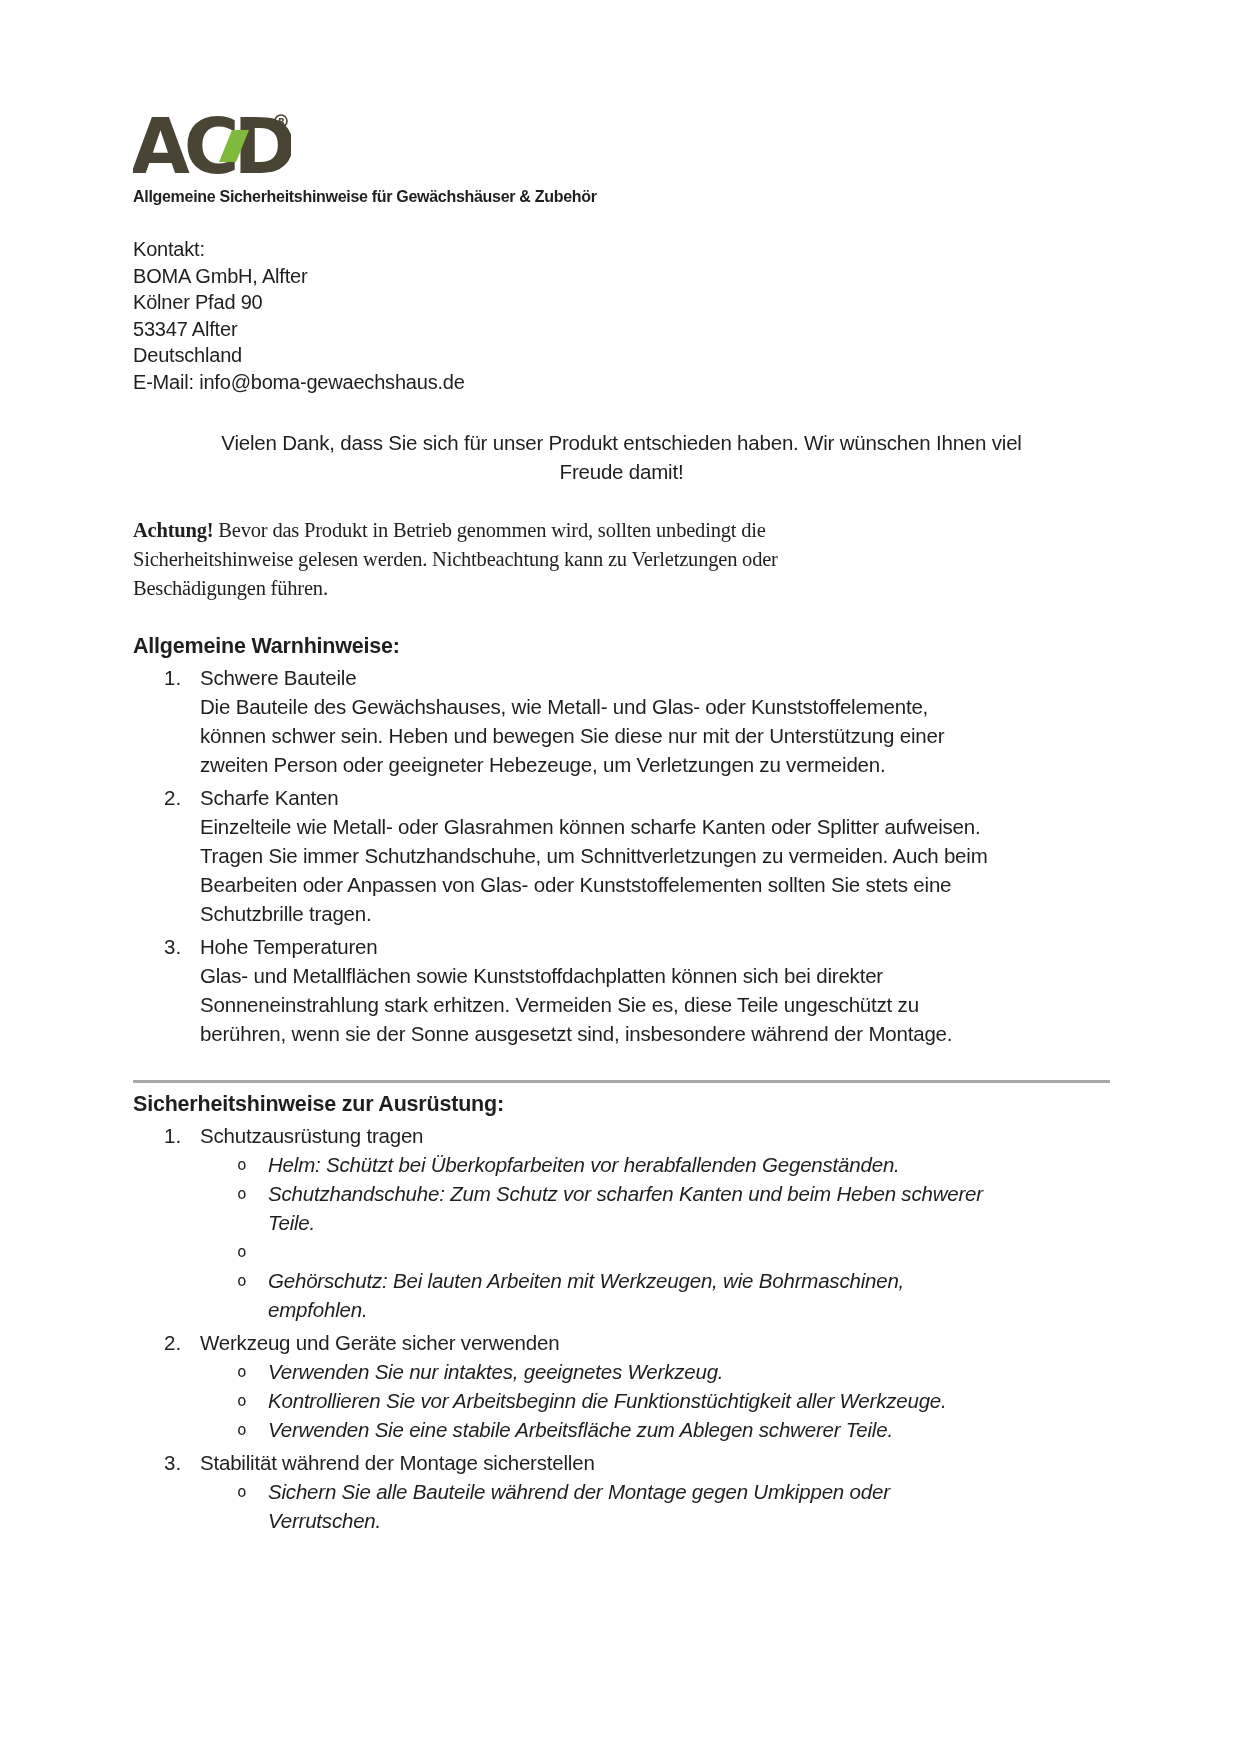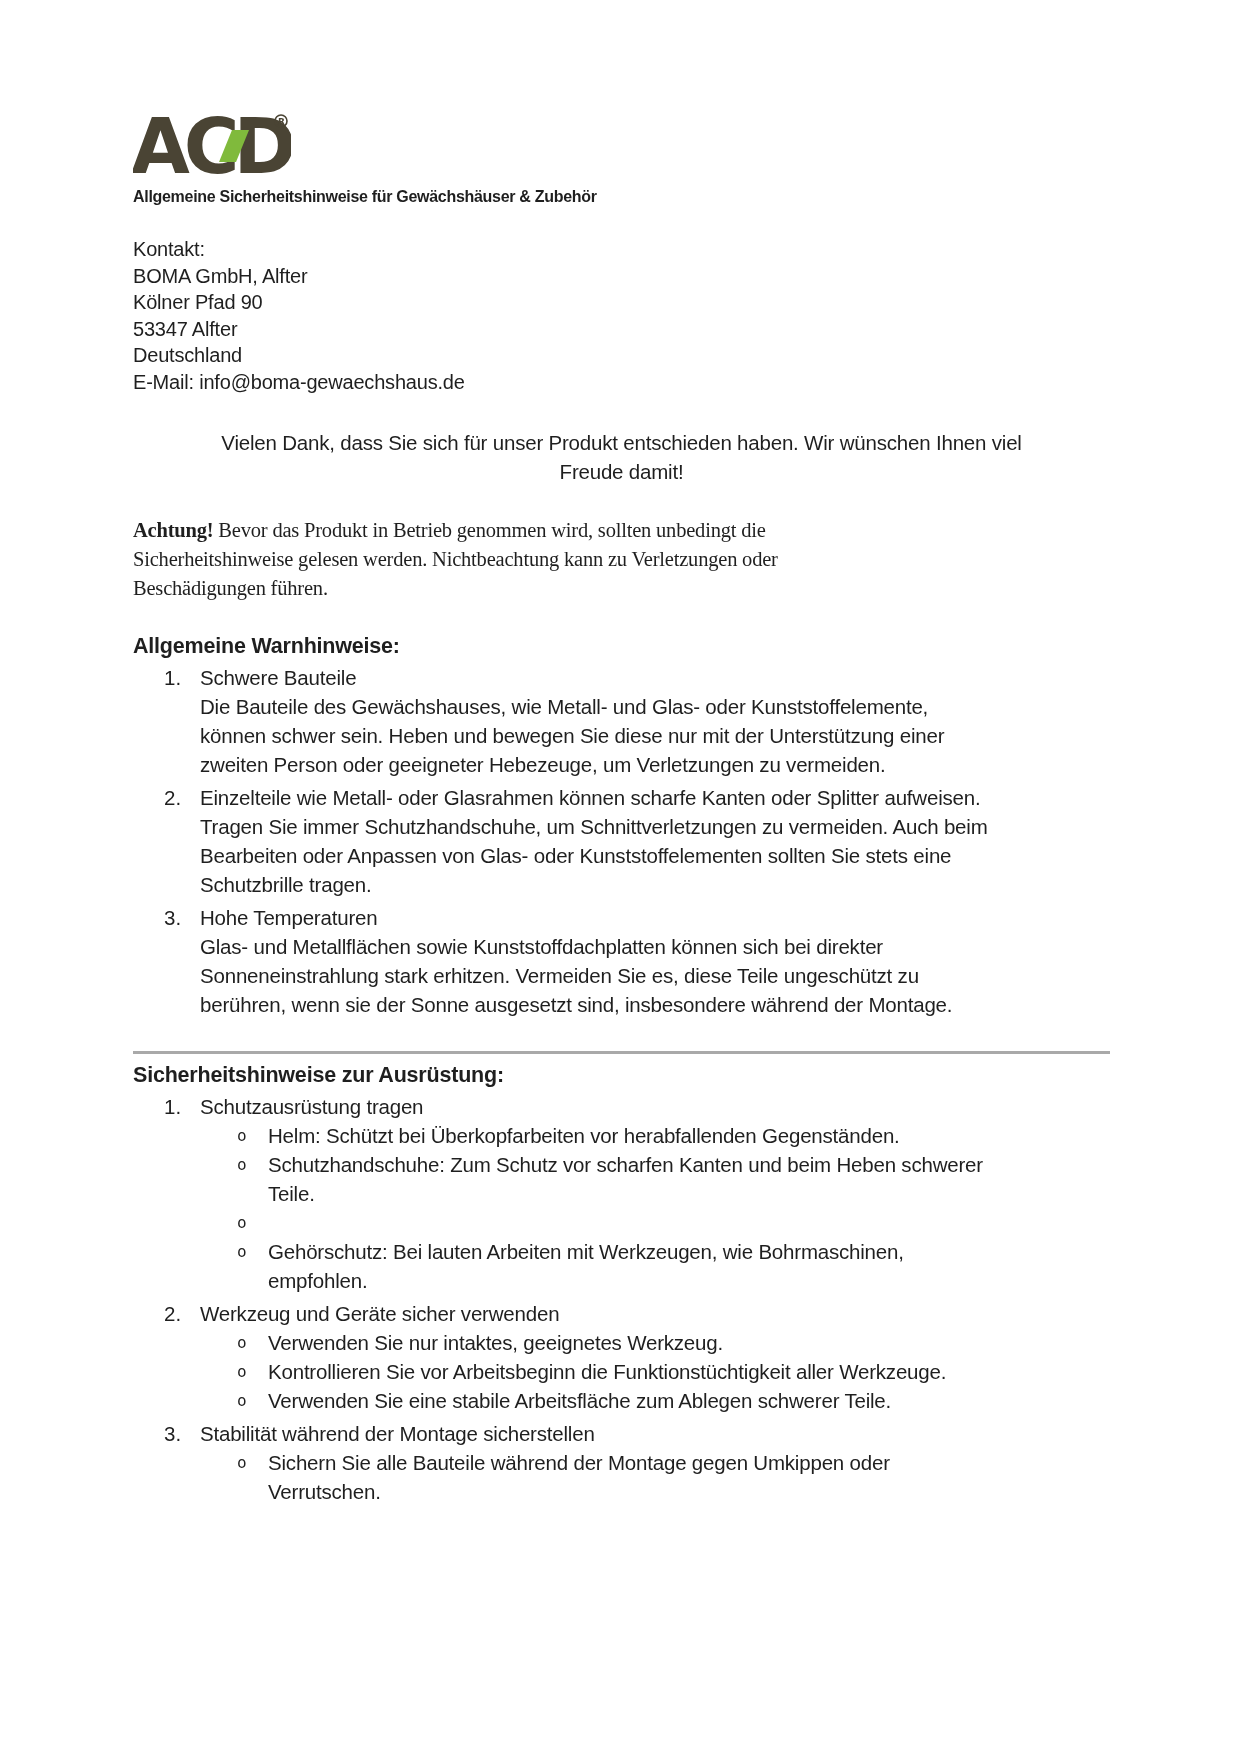--- a/index.html
+++ b/index.html
@@ -68,21 +68,21 @@
 
   ul.sub { list-style: none; }
   ul.sub > li { display: flex; padding-left: 37px; }
   .omark {
     flex: none;
     width: 31px;
     font-size: 16px;
     line-height: 29px;
     font-family: "DejaVu Sans Mono", monospace;
   }
-  .sub-text { white-space: pre-line; }
+  .sub-text { white-space: pre-line; font-style: italic; }
 
   .divider {
     border: none;
     border-top: 3px solid #a9a9a9;
     margin-top: 32px;
   }
 </style>
 </head>
 <body>
 
@@ -121,20 +121,21 @@
       <div class="item-text">
         <div class="item-title">Schwere Bauteile</div>
         <div class="item-body">Die Bauteile des Gewächshauses, wie Metall- und Glas- oder Kunststoffelemente,
 können schwer sein. Heben und bewegen Sie diese nur mit der Unterstützung einer
 zweiten Person oder geeigneter Hebezeuge, um Verletzungen zu vermeiden.</div>
       </div>
     </li>
     <li>
       <span class="num">2.</span>
       <div class="item-text">
+        <div class="item-title">Scharfe Kanten</div>
         <div class="item-body">Einzelteile wie Metall- oder Glasrahmen können scharfe Kanten oder Splitter aufweisen.
 Tragen Sie immer Schutzhandschuhe, um Schnittverletzungen zu vermeiden. Auch beim
 Bearbeiten oder Anpassen von Glas- oder Kunststoffelementen sollten Sie stets eine
 Schutzbrille tragen.</div>
       </div>
     </li>
     <li>
       <span class="num">3.</span>
       <div class="item-text">
         <div class="item-title">Hohe Temperaturen</div>

